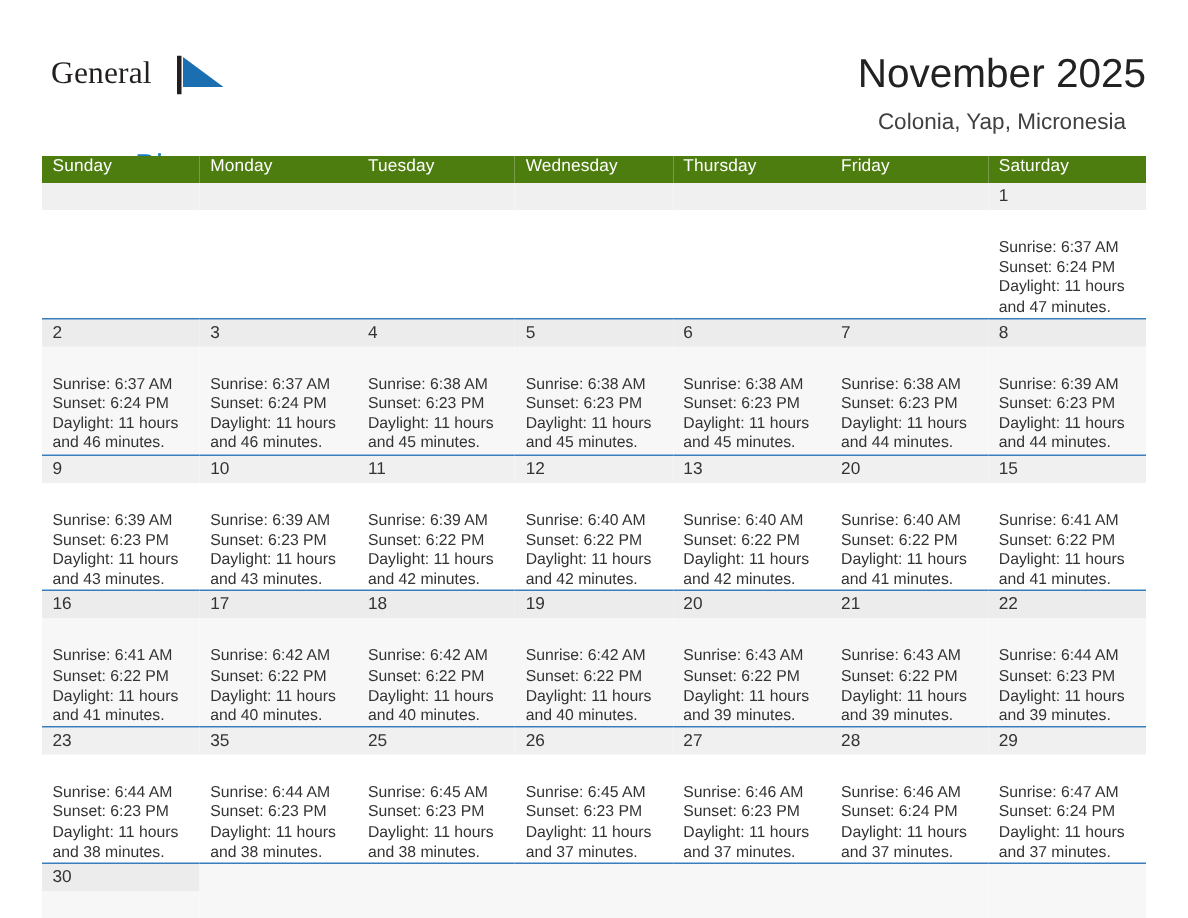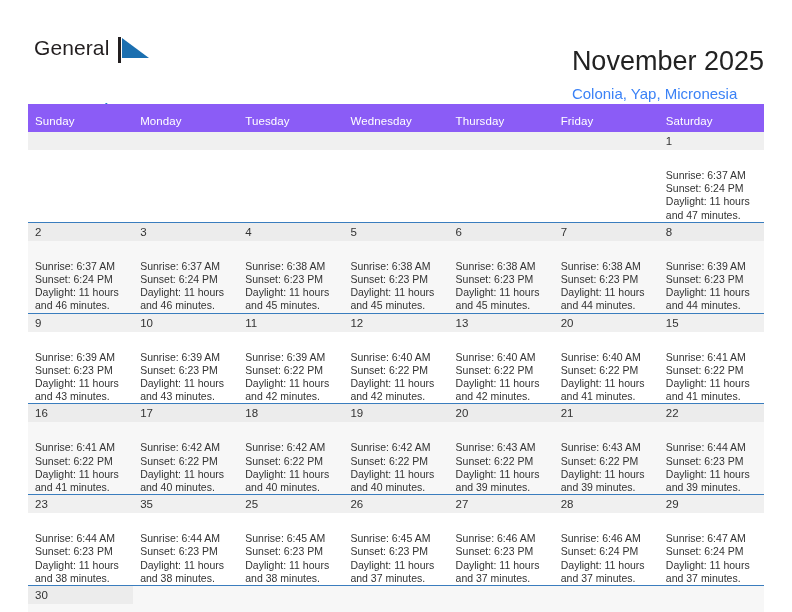--- a/index.html
+++ b/index.html
@@ -39,21 +39,21 @@
     width: 180px;
     height: 54px;
   }
   .logo-general {
     position: absolute;
     left: 0;
     top: 0;
     font-size: 21px;
     letter-spacing: 0.1px;
     color: #231f20;
-    font-family: Liberation Sans, sans-serif;
+    font-family: Liberation Serif, serif;
   }
   .logo-flag {
     position: absolute;
     left: 84px;
     top: 1px;
     width: 32px;
     height: 26px;
   }
   .logo-blue {
     position: absolute;
@@ -61,58 +61,58 @@
     top: 23px;
     font-size: 21px;
     color: #1b7fc4;
     font-family: Liberation Sans, sans-serif;
     margin-top: 40px;
   }
 
   .title-block {
     position: absolute;
     right: 0;
-    top: 16px;
-    text-align: left;
+    top: 4px;
+    text-align: center;
     margin-left: 37px;
   }
   .cal-title {
     font-size: 27px;
     color: #222222;
     font-weight: normal;
     line-height: 34px;
     white-space: nowrap;
   }
   .cal-subtitle {
     font-size: 15px;
-    color: #3b82f6;
+    color: #404040;
     line-height: 24px;
     margin-top: 4px;
     white-space: nowrap;
   }
 
   
   .cal-wrap {
     position: absolute;
     left: 28px;
     top: 104px;
     width: 736px;
   }
   table.cal {
     border-collapse: collapse;
     width: 736px;
     table-layout: fixed;
   }
   table.cal th {
-    background: #8b5cf6;
+    background: #4d7c0f;
     color: #ffffff;
     font-weight: normal;
     font-size: 11.5px;
     text-align: left;
-    padding: 11px 0 5px 7px;
+    padding: 1px 0 5px 7px;
     height: 12px;
     letter-spacing: 0.1px;
   }
   table.cal td {
     vertical-align: top;
     padding: 0;
     border-bottom: 1px solid #3a7dbe;
     height: 72px;
     background: #ffffff;
   }

